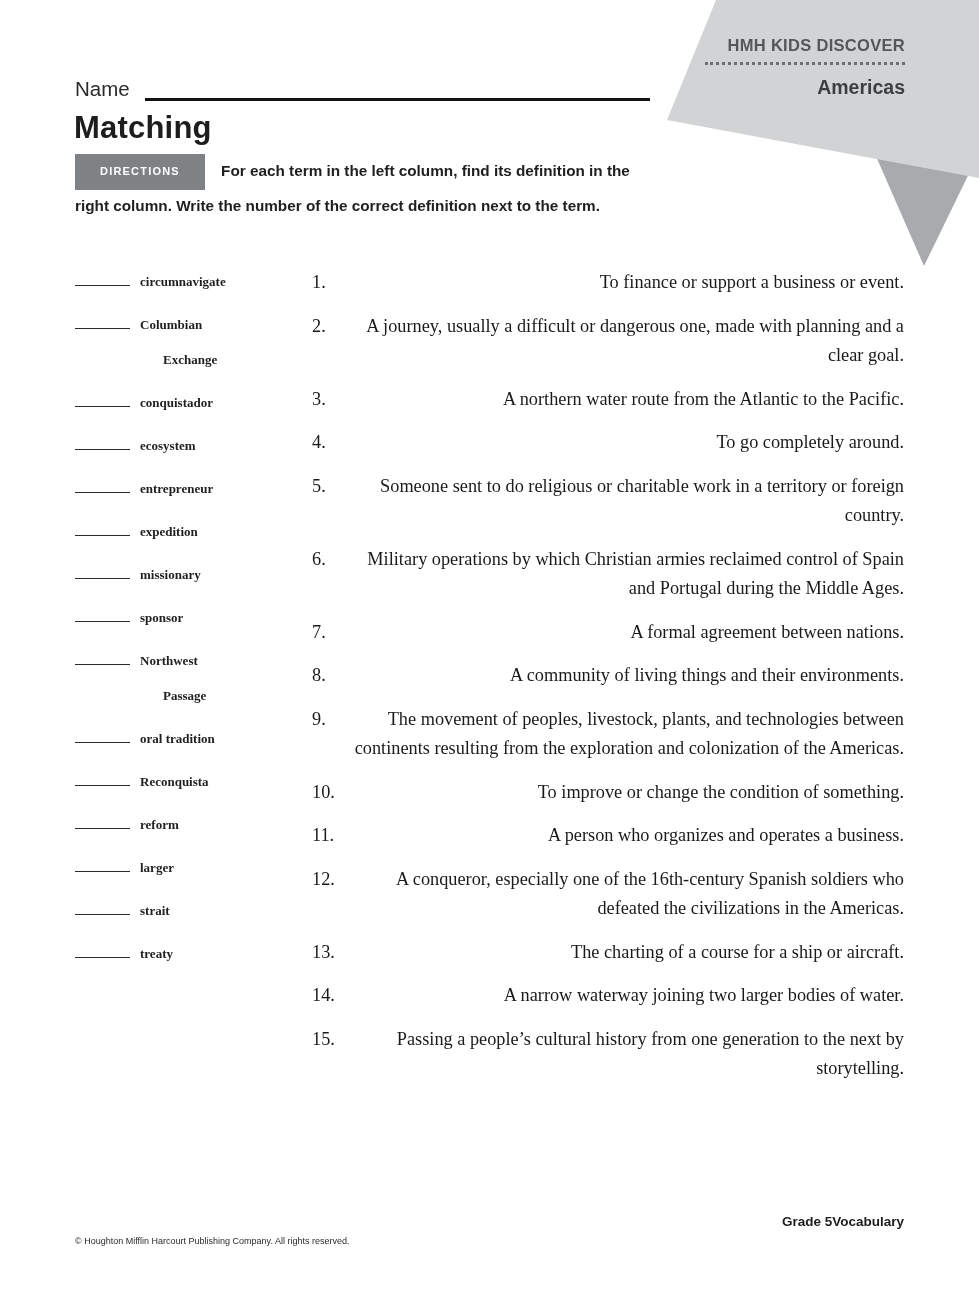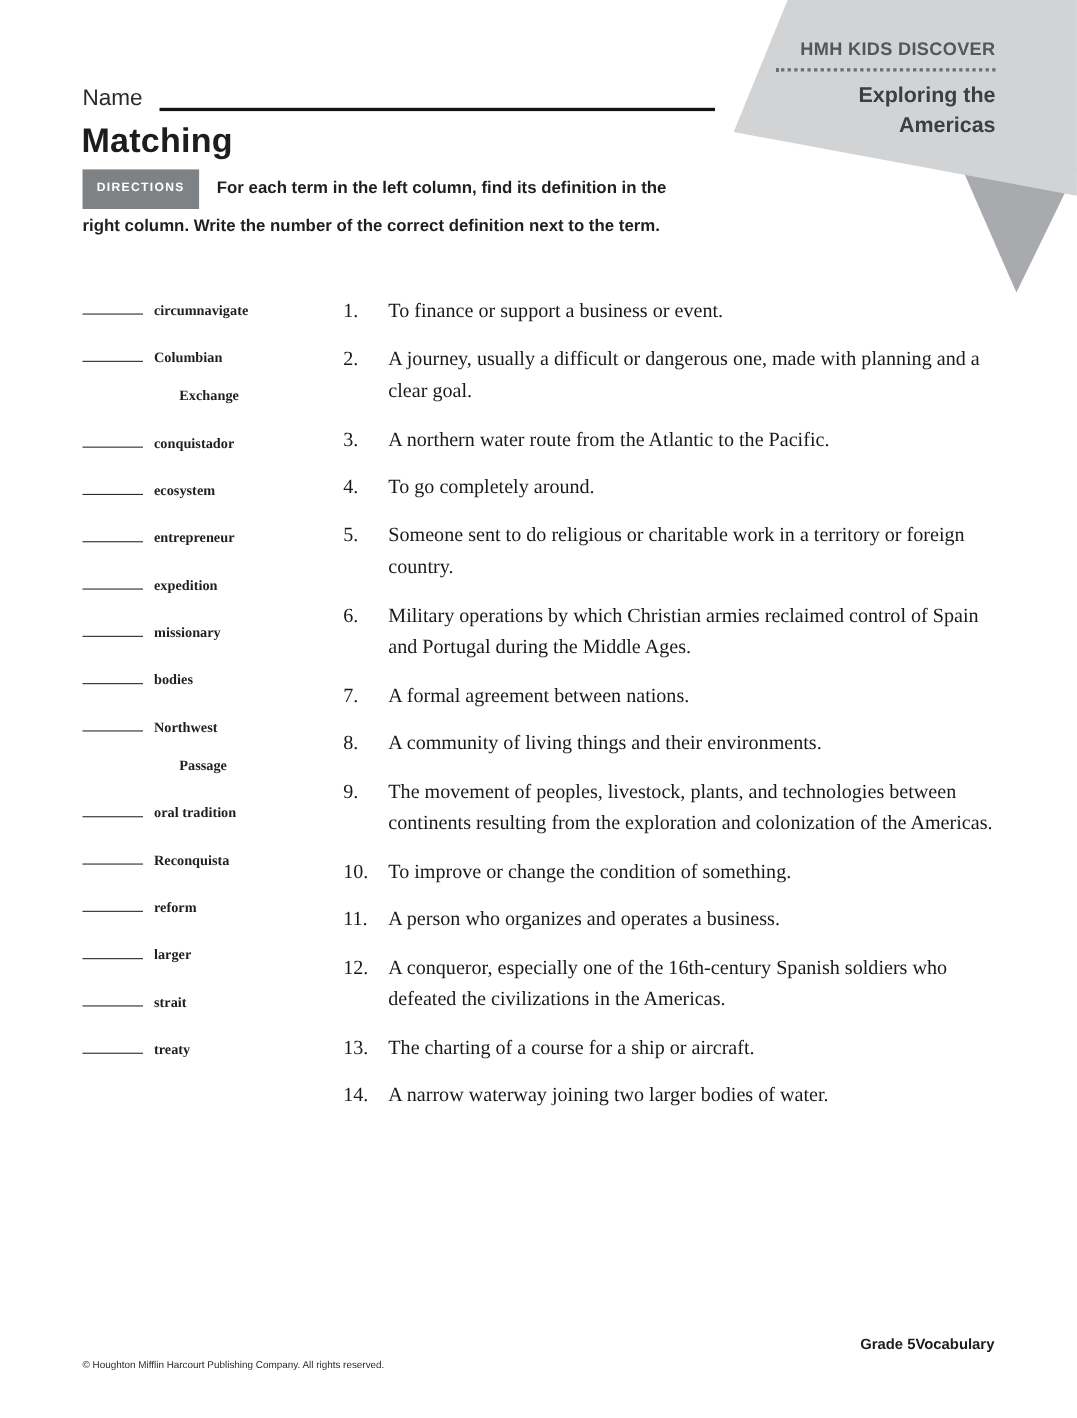--- a/index.html
+++ b/index.html
@@ -13,49 +13,48 @@
   .brand { font-size:16.5px; font-weight:700; color:#55565a; letter-spacing:0.3px; }
   .dotted { margin-top:7px; border-bottom:3px dotted #6d6e71; height:0; }
   .program { margin-top:9px; font-size:19.5px; font-weight:700; color:#3d3e42; line-height:27px; }
   .name-row { position:absolute; top:52px; left:75px; display:flex; align-items:flex-end;margin-top:25px; }
   .name-label { font-size:20.5px; color:#2b2b2b; }
   .name-line { width:505px; margin-left:15px; border-bottom:3px solid #141414; height:20px; }
   .title { position:absolute; top:110px; left:74px; font-size:31px; font-weight:700; color:#1d1d1d; letter-spacing:0.2px;text-align:center; }
   .directions { position:absolute; top:155px; left:75px; width:565px; font-size:15.3px; font-weight:700; line-height:29px; color:#1f1f1f; }
   .dir-badge {
     display:inline-block; background:#7f8285; color:#ffffff; font-size:11px; font-weight:700;
-    letter-spacing:1.2px; padding:3px 13px 4px; margin-right:12px; transform:translateY(-1px);
+    letter-spacing:1.2px; padding:3px 25px 4px; margin-right:12px; transform:translateY(-1px);
   }
   .columns { position:absolute; top:268px; left:75px; width:829px; display:flex; }
   .terms { width:237px; font-family:"Liberation Serif", serif; font-weight:700; font-size:13px; color:#1f1f1f; }
   .term-row { display:block; line-height:28px; margin-bottom:15px; white-space:nowrap; }
   .blank { display:inline-block; width:55px; height:2px; border-bottom:1.6px solid #2b2b2b; margin-right:10px; }
   .term-cont { line-height:28px; margin:-8px 0 15px 88px; font-weight:700; }
   .defs { flex:1; font-family:"Liberation Serif", serif; font-size:18.3px; line-height:29.5px; color:#1a1a1a; }
   .def-item { display:flex; margin-bottom:14px; }
   .def-num { width:41px; flex-shrink:0; }
-  .def-text { flex:1; }
+  .def-text { flex:1;text-align:right; }
   .footer { position:absolute; top:1214px; left:75px; width:829px; display:flex; justify-content:flex-end; font-size:13.5px; font-weight:700; color:#1d1d1d; }
   .copyright { position:absolute; top:1236px; left:75px; font-size:9px; color:#2b2b2b; }
 </style>
 </head>
 <body>
 
 <div class="page">
 
   <svg class="banner-svg" width="339" height="280" viewBox="0 0 339 280" aria-hidden="true">
     <polygon points="228,138 339,153 284,266" fill="#a8aaad"></polygon>
     <polygon points="76,0 339,0 339,178 27,120" fill="#d2d3d5"></polygon>
   </svg>
 
   <div class="banner-text">
     <div class="brand">HMH KIDS DISCOVER</div>
     <div class="dotted"></div>
     <div class="program">
-      <div>Exploring the</div>
       <div>Americas</div>
     </div>
   </div>
 
   <div class="name-row">
     <span class="name-label">Name</span>
     <span class="name-line"></span>
   </div>
 
   <h1 class="title">Matching</h1>
@@ -91,21 +90,21 @@
 
   <div class="term-row">
     <span class="blank"></span><span class="term-label">expedition</span>
   </div>
 
   <div class="term-row">
     <span class="blank"></span><span class="term-label">missionary</span>
   </div>
 
   <div class="term-row">
-    <span class="blank"></span><span class="term-label">bodies</span>
+    <span class="blank"></span><span class="term-label">sponsor</span>
   </div>
 
 
   <div class="term-row">
     <span class="blank"></span><span class="term-label">Northwest</span>
   </div>
 
   <div class="term-cont">Passage</div>
 
   <div class="term-row">
@@ -196,20 +195,24 @@
   <div class="def-item">
     <span class="def-num">13.</span>
     <span class="def-text">The charting of a course for a ship or aircraft.</span>
   </div>
 
   <div class="def-item">
     <span class="def-num">14.</span>
     <span class="def-text">A narrow waterway joining two larger bodies of water.</span>
   </div>
 
+  <div class="def-item">
+    <span class="def-num">15.</span>
+    <span class="def-text">Passing a people’s cultural history from one generation to the next by storytelling.</span>
+  </div>
 
 </div>
   </div>
 
   <div class="footer">
     <span>Grade 5</span>
     <span>Vocabulary</span>
   </div>
   <div class="copyright">© Houghton Mifflin Harcourt Publishing Company. All rights reserved.</div>
 

